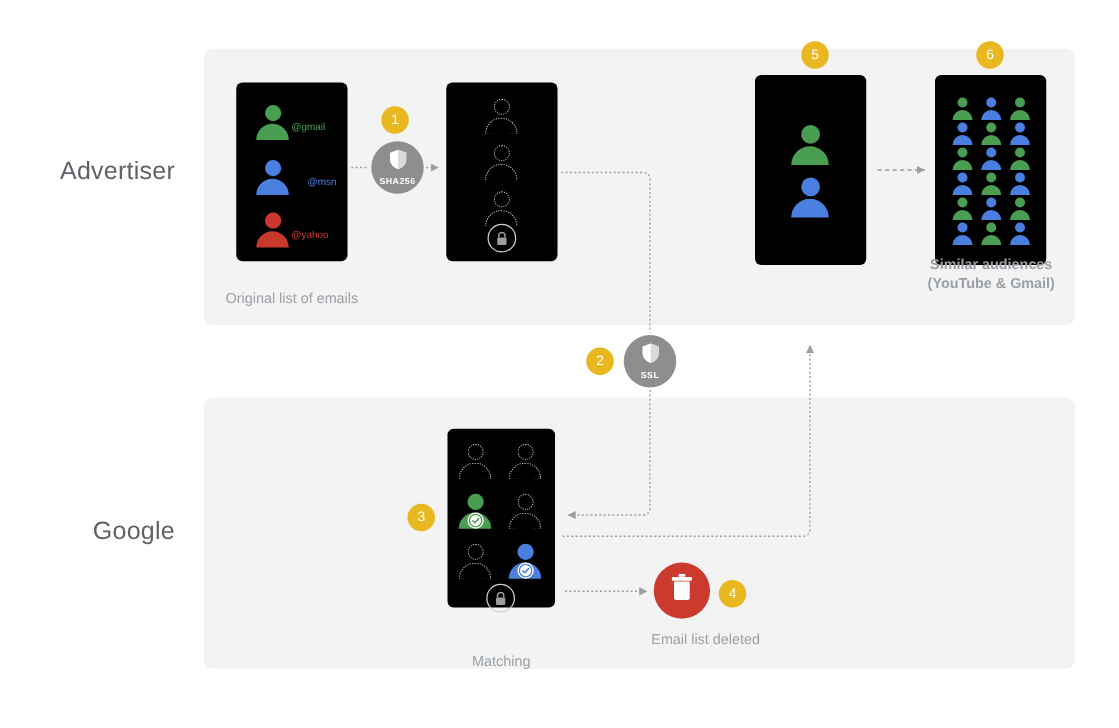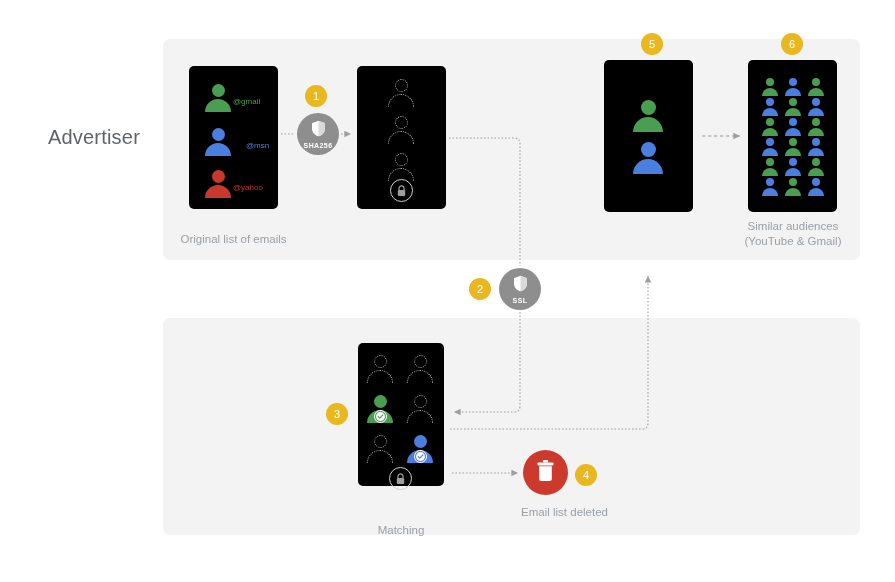--- a/index.html
+++ b/index.html
@@ -47,21 +47,21 @@
     position:absolute;
     color:#9aa0a6;
     font-size:11.5px;
     text-align:center;
     line-height:15px;
     white-space:pre-line;
   }
   #cap-original{left:163px;top:232px;width:141px;}
   #cap-hashed{left:325px;top:228px;width:153px;}
   #cap-customer{left:573px;top:219px;width:152px;}
-  #cap-similar{left:717px;top:219px;width:152px;}
+  #cap-similar{left:717px;top:205px;width:152px;font-weight:bold;}
   #cap-matching{left:358px;top:523px;width:86px;}
   #cap-deleted{left:506px;top:505px;width:117px;}
 
   
   .person{position:absolute;}
   .person .head{position:absolute;border-radius:50%;}
   .person .body{position:absolute;border-radius:100px 100px 0 0;}
 
   
   .p-lg{width:30px;height:30px;}
@@ -166,20 +166,21 @@
 </style>
 </head>
 <body>
 
 <div class="stage">
 
   <div class="band" id="band-advertiser"></div>
   <div class="band" id="band-google"></div>
 
   <div class="row-label" id="label-advertiser">Advertiser</div>
+  <div class="row-label" id="label-google">Google</div>
 
   <div class="card" id="card-original">
     <div class="person p-md green" style="left:16px;top:18px;">
       <div class="head"></div>
         <div class="body"></div>
     </div>
     <div class="email green" style="left:44px;top:31px;">@gmail</div>
 
     <div class="person p-md blue" style="left:16px;top:62px;">
       <div class="head"></div>

